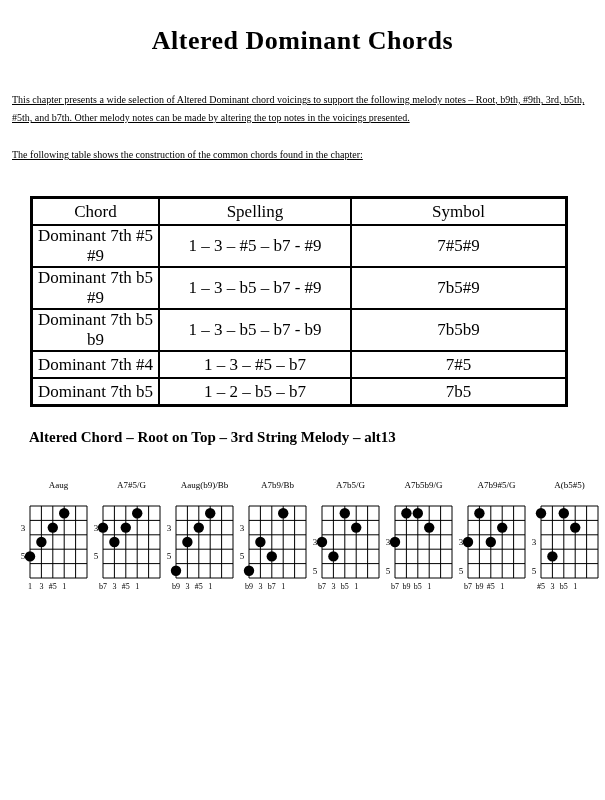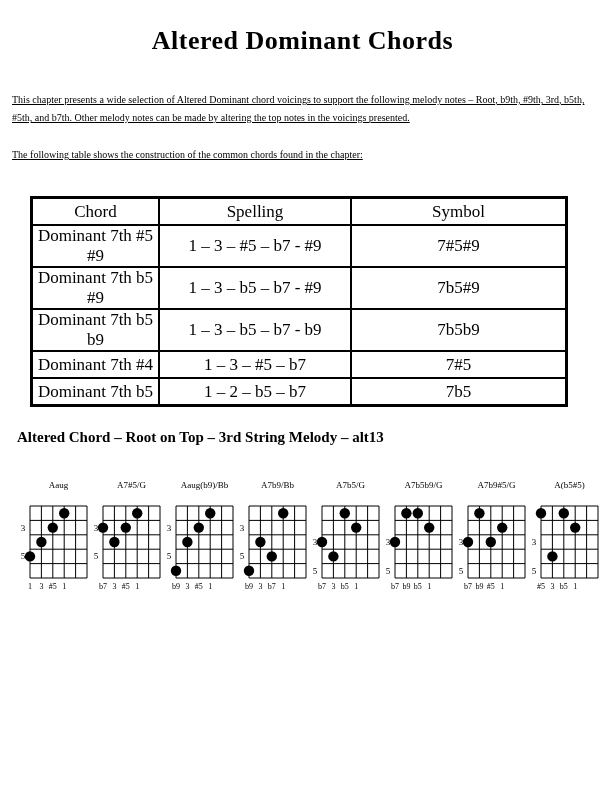--- a/index.html
+++ b/index.html
@@ -20,21 +20,21 @@
     font-size:17px;
   }
   table.chord-table th, table.chord-table td {
     border:2px solid #000; text-align:center; vertical-align:middle;
     font-weight:normal; height:25px; padding:0 4px;
   }
   table.chord-table th:nth-child(1), table.chord-table td:nth-child(1) { width:117px; }
   table.chord-table th:nth-child(2), table.chord-table td:nth-child(2) { width:182px; }
   table.chord-table th:nth-child(3), table.chord-table td:nth-child(3) { width:205px; }
   .section-heading {
-    position:absolute; top:429px; left:17px;
+    position:absolute; top:429px; left:29px;
     font-size:15px; font-weight:bold;
   }
   .diagrams-row {
     position:absolute; top:478px; left:6px; width:593px;
     display:flex; justify-content:flex-end;
   }
   .diagrams-row svg text { font-family:"Liberation Serif", serif; fill:#000; }
   .diagrams-row svg line { stroke:#000; stroke-width:1; }
   .diagrams-row svg circle { fill:#000; }
   .page-number {

